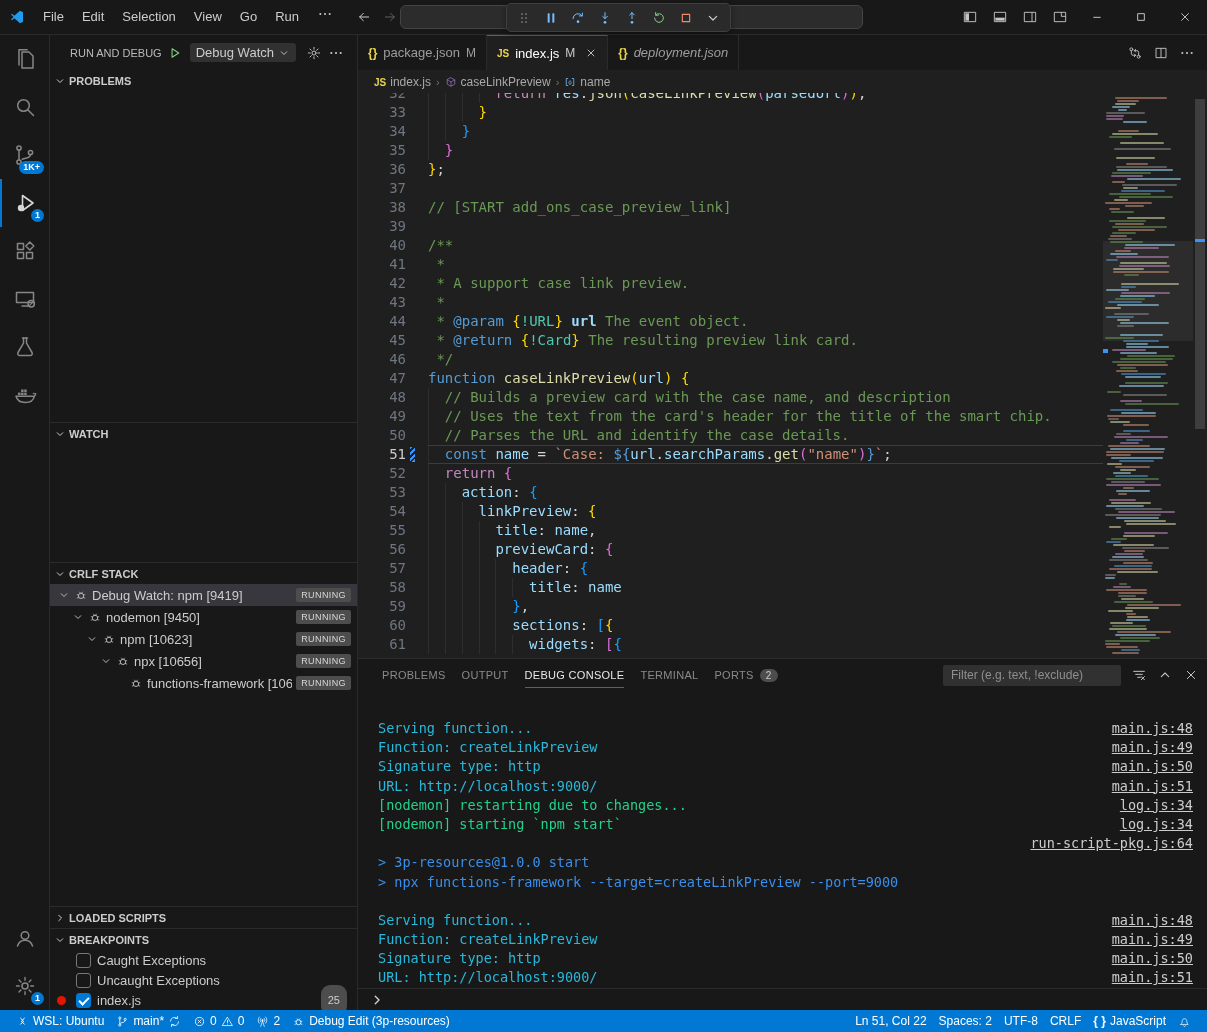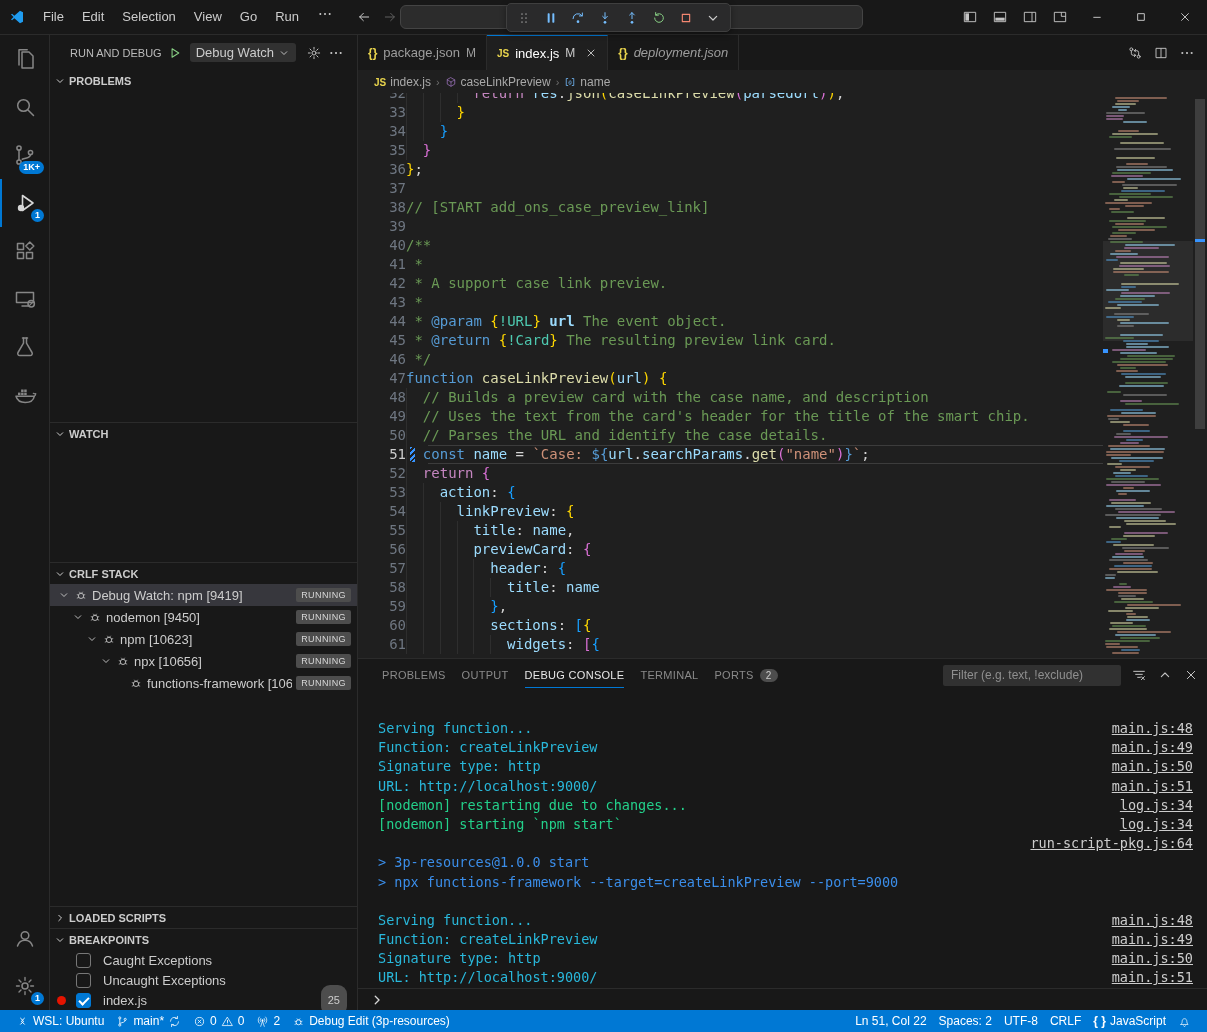--- a/index.html
+++ b/index.html
@@ -48,21 +48,21 @@
     padding:2px 6px; margin-left:2px; color:#cccccc; }
   .sec-head { height:22px; display:flex; align-items:center; gap:3px; padding:0 8px 0 4px;
     font-size:11px; font-weight:bold; color:#cccccc; border-top:1px solid #2b2b2b; }
   .sec-head .ic { color:#cccccc; }
   .sec-body { overflow:hidden; }
   .cs-row { height:22px; display:flex; align-items:center; gap:4px; padding-right:6px; color:#cccccc; font-size:13px; }
   .cs-row.selected { background:#37373d; }
   .cs-label { white-space:nowrap; overflow:hidden; }
   .run-badge { margin-left:auto; background:#4d4d4d; color:#d8d8d8; font-size:9px; letter-spacing:.4px;
     padding:2px 5px; border-radius:2px; flex:none; }
-  .bp-row { position:relative; height:20px; display:flex; align-items:center; gap:12px; padding-left:26px; }
+  .bp-row { position:relative; height:20px; display:flex; align-items:center; gap:6px; padding-left:26px; }
   .bp-dot { position:absolute; left:7px; width:9px; height:9px; border-radius:50%; background:#e51400; }
   .cb { width:15px; height:15px; border:1px solid #777777; border-radius:3px; background:transparent; flex:none; position:relative; }
   .cb.checked { background:#0078d4; border-color:#0078d4; }
   .cb.checked::after { content:""; position:absolute; left:4px; top:1px; width:4px; height:8px;
     border:solid #ffffff; border-width:0 2px 2px 0; transform:rotate(45deg); }
   .count-badge { margin-left:auto; margin-right:10px; background:#4d4d4d; color:#cccccc; font-size:11px;
     border-radius:9px; padding:9px 7px; }
 
   
   #rightcol { flex:1; display:flex; flex-direction:column; min-width:0; }
@@ -81,21 +81,21 @@
     gap:3px; color:#a9a9a9; font-size:12px; }
   .crumb { display:flex; align-items:center; gap:4px; }
   .crumb-sep { color:#6f6f6f; margin:0 2px; font-size:11px; }
 
   #editor { position:relative; flex:1; background:#1f1f1f; overflow:hidden; }
   #code-viewport { position:absolute; inset:0 104px 0 0; overflow:hidden; }
   #code-lines { margin-top:-9px; font-family:"DejaVu Sans Mono", monospace; font-size:14px; line-height:19px; white-space:pre; }
   .cl { height:19px; display:flex; position:relative; }
   .cl .gut { width:48px; flex:none; text-align:right; color:#6e7681; }
   .cl.cur .gut { color:#cccccc; }
-  .cl .code { }
+  .cl .code { margin-left:22px; }
   .cl.cur::after { content:""; position:absolute; left:70px; right:0; top:0; bottom:0;
     border-top:1px solid #3c3c3c; border-bottom:1px solid #3c3c3c; pointer-events:none; }
   .bp-squig { position:absolute; left:52px; top:2px; width:5px; height:15px;
     background:repeating-linear-gradient(135deg,#3794ff 0 2px,transparent 2px 4px); }
   .ind { display:inline-block; width:2ch; border-left:1px solid #2e2e2e; }
   .c{color:#6a9955}.k{color:#569cd6}.t{color:#c586c0}.v{color:#9cdcfe}
   .vb{color:#9cdcfe;font-weight:bold}.f{color:#dcdcaa}.s{color:#ce9178}.w{color:#d4d4d4}
   .y{color:#ffd700}.m{color:#da70d6}.b{color:#179fff}.ty{color:#4ec9b0}.d{color:#569cd6}
 
   #minimap { position:absolute; top:0; right:14px; width:90px; bottom:0; background:#1f1f1f; }

